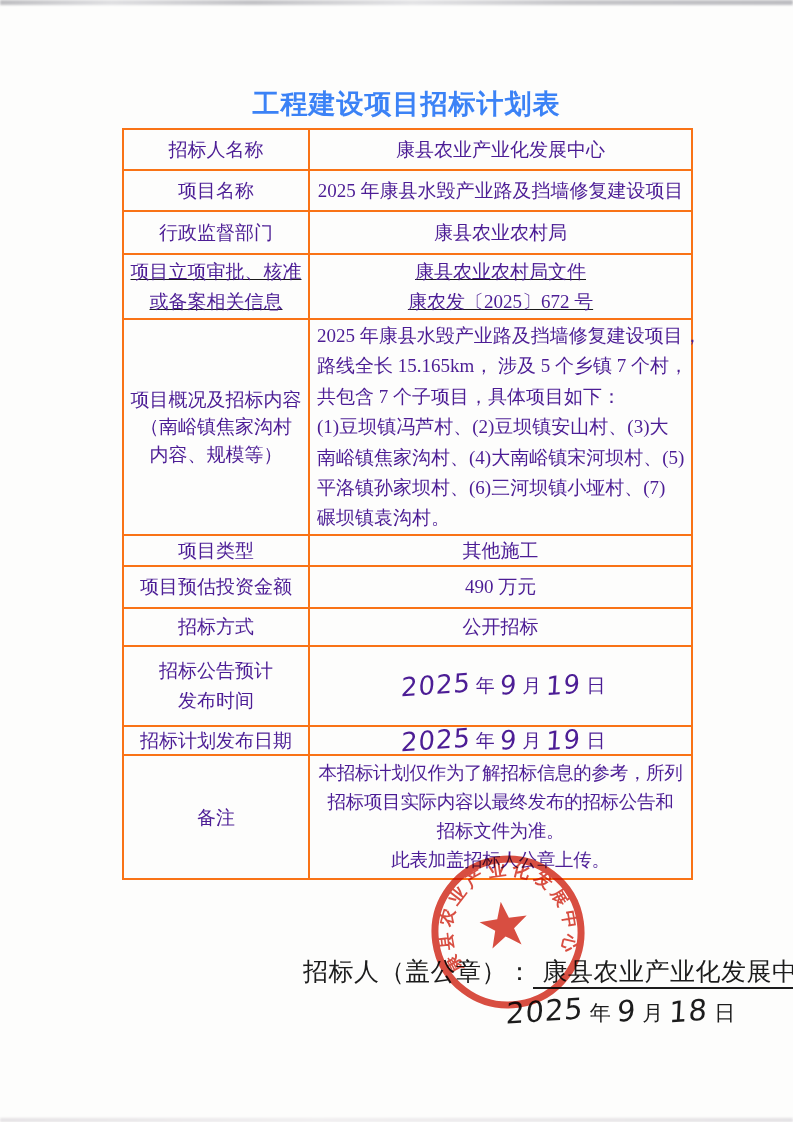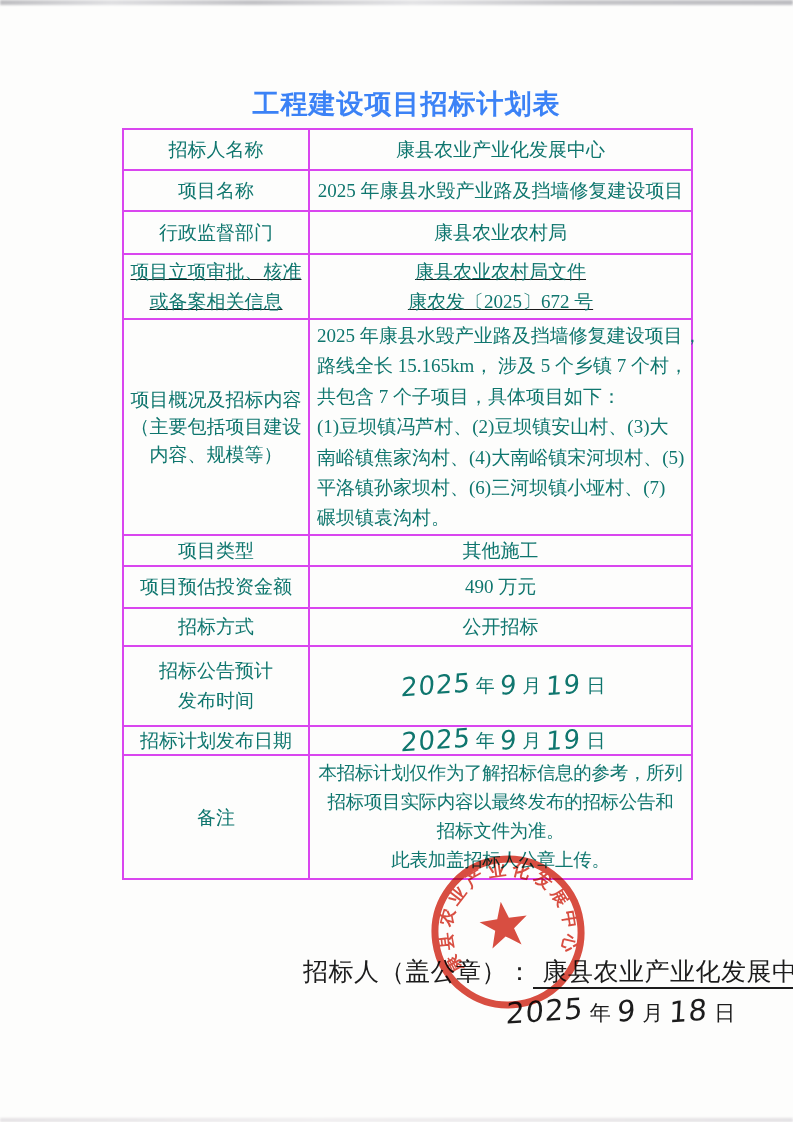--- a/index.html
+++ b/index.html
@@ -33,23 +33,23 @@
     color:#3b82f6;
   }
 
   table.doc-table {
     position:absolute; left:122px; top:128px;
     width:569px; border-collapse:collapse; table-layout:fixed;
   }
   .doc-table col.c-label { width:186px; }
   .doc-table col.c-value { width:383px; }
   .doc-table th, .doc-table td {
-    border:2px solid #d946ef;
+    border:2px solid #f97316;
     padding:0; font-weight:normal;
-    font-size:19px; color:#0f766e;
+    font-size:19px; color:#4c1d95;
     text-align:center; vertical-align:middle;
     line-height:1.45;
   }
   tr.r1 { height:41px; }  tr.r2 { height:41px; }  tr.r3 { height:43px; }
   tr.r4 { height:65px;text-decoration:underline; }  tr.r5 { height:215px; } tr.r6 { height:31px; }
   tr.r7 { height:42px; }  tr.r8 { height:37px; }  tr.r9 { height:38px; }
   tr.r10 { height:80px; } tr.r11 { height:28px; } tr.r12 { height:122px; }
 
   td.value-left { text-align:left; padding:1px 6px 0 7px; }
   .ovline { line-height:30.4px; white-space:nowrap; }
@@ -133,21 +133,21 @@
       </th>
       <td>
         <div class="mline">康县农业农村局文件</div>
         <div class="mline">康农发〔2025〕672 号</div>
       </td>
     </tr>
 
     <tr class="r5">
       <th>
         <div class="mline">项目概况及招标内容</div>
-        <div class="mline">（主要包括项目建设</div>
+        <div class="mline">（南峪镇焦家沟村</div>
         <div class="mline">内容、规模等）</div>
       </th>
       <td class="value-left">
         <div class="ovline">2025 年康县水毁产业路及挡墙修复建设项目，</div>
         <div class="ovline">路线全长 15.165km，  涉及 5 个乡镇 7 个村，</div>
         <div class="ovline">共包含 7 个子项目，具体项目如下：</div>
         <div class="ovline">(1)豆坝镇冯芦村、(2)豆坝镇安山村、(3)大</div>
         <div class="ovline">南峪镇焦家沟村、(4)大南峪镇宋河坝村、(5)</div>
         <div class="ovline">平洛镇孙家坝村、(6)三河坝镇小垭村、(7)</div>
         <div class="ovline">碾坝镇袁沟村。</div>

